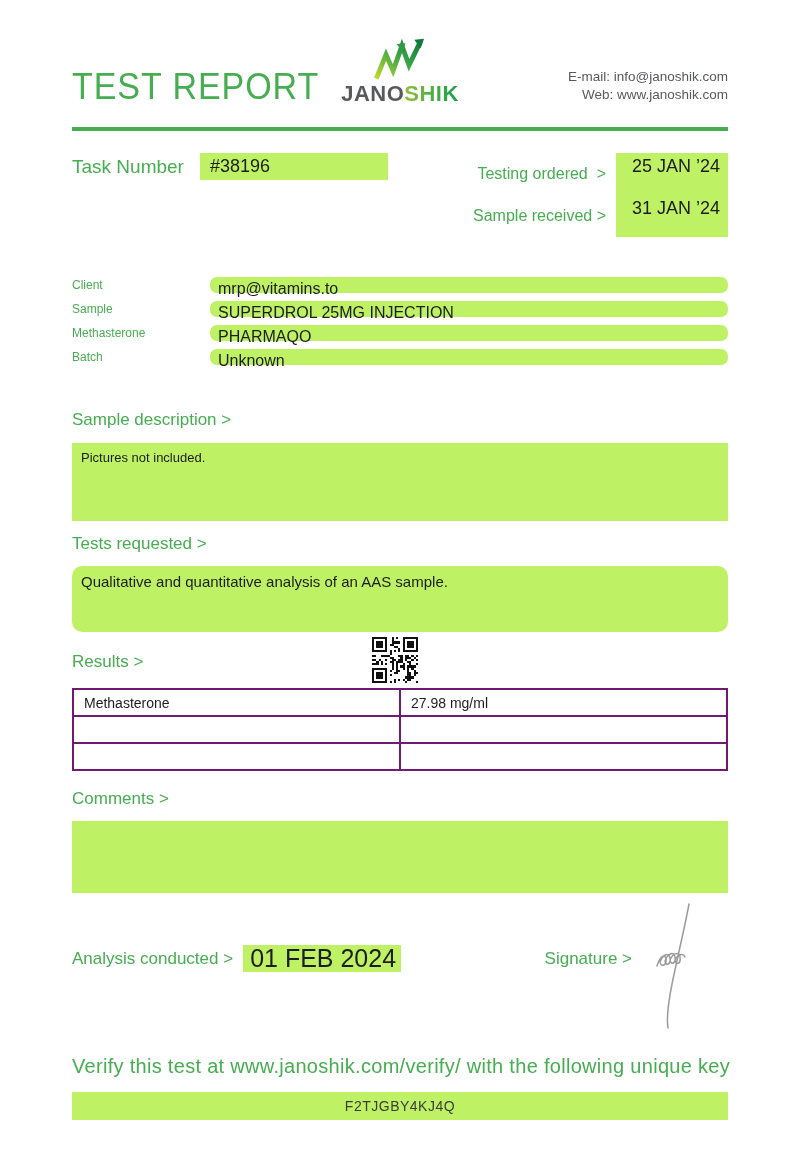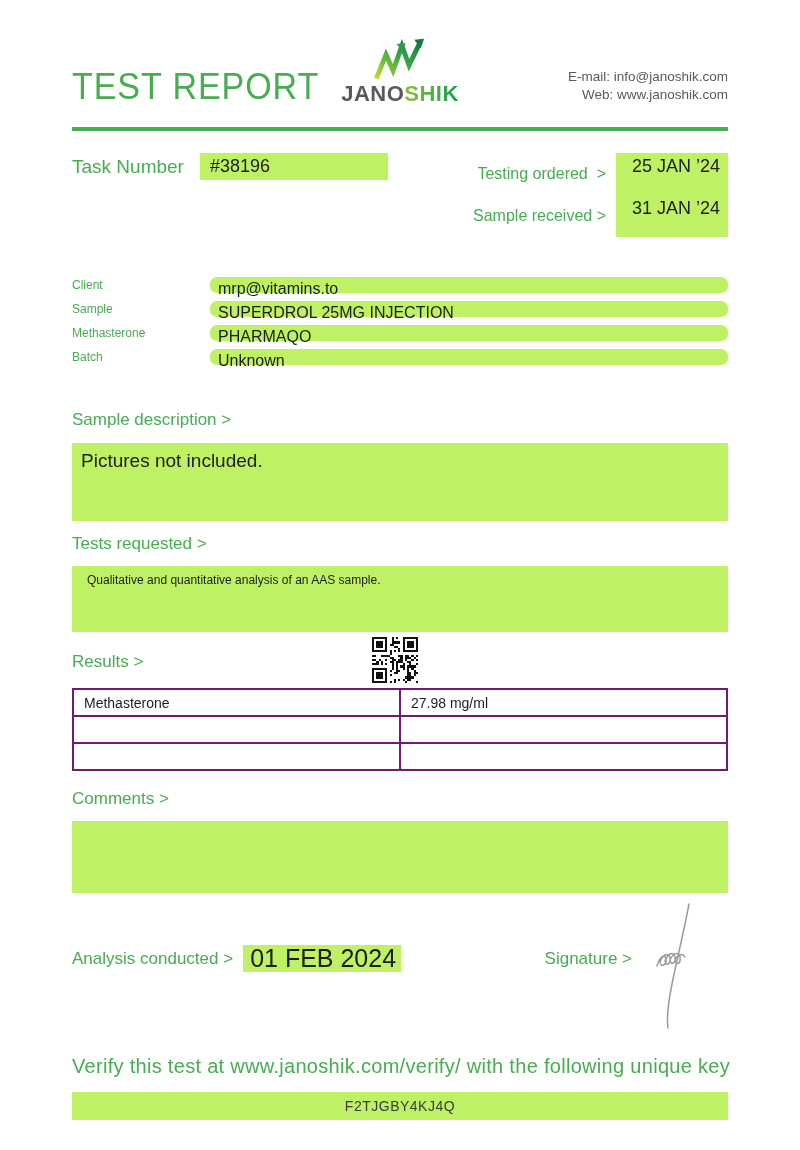--- a/index.html
+++ b/index.html
@@ -41,23 +41,23 @@
 
   
   .details { margin-top:40px; }
   .detail-row { display:flex; align-items:center; margin-bottom:8px; }
   .detail-label { width:138px; font-size:12px; }
   .detail-box { flex:1; height:16px; line-height:24px; padding-left:8px; font-size:16px;border-radius:7px; }
 
   
   .sec-label { font-size:17px; line-height:20px; }
   .sec-sample { margin-top:45px; }
-  .desc-box { margin-top:13px; height:78px; padding:7px 9px; font-size:19px; }
+  .desc-box { margin-top:13px; height:78px; padding:7px 9px; font-size:13px; }
   .sec-tests { margin-top:13px; }
-  .tests-box { margin-top:12px; height:66px; padding:7px 15px; font-size:12px; }
+  .tests-box { margin-top:12px; height:66px; padding:7px 9px; font-size:15px;border-radius:10px; }
 
   
   .sec-results { position:relative; }
   .results-label { display:inline-block; margin-top:20px; }
   .qr-wrap { position:absolute; left:297px; top:2px; width:52px; height:52px;
     background:#fff; padding:3px; }
   .results-table { width:100%; margin-top:16px; border-collapse:collapse; }
   .results-table td { border:2px solid #701a75; height:27px; padding:2px 10px;
     font-size:14px; width:50%; }
 

